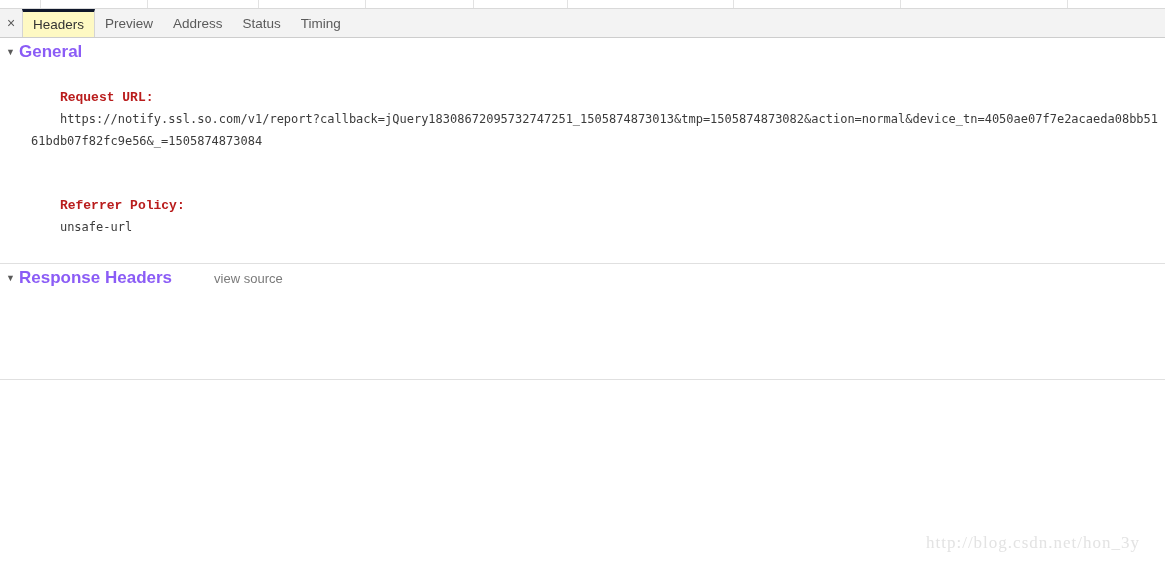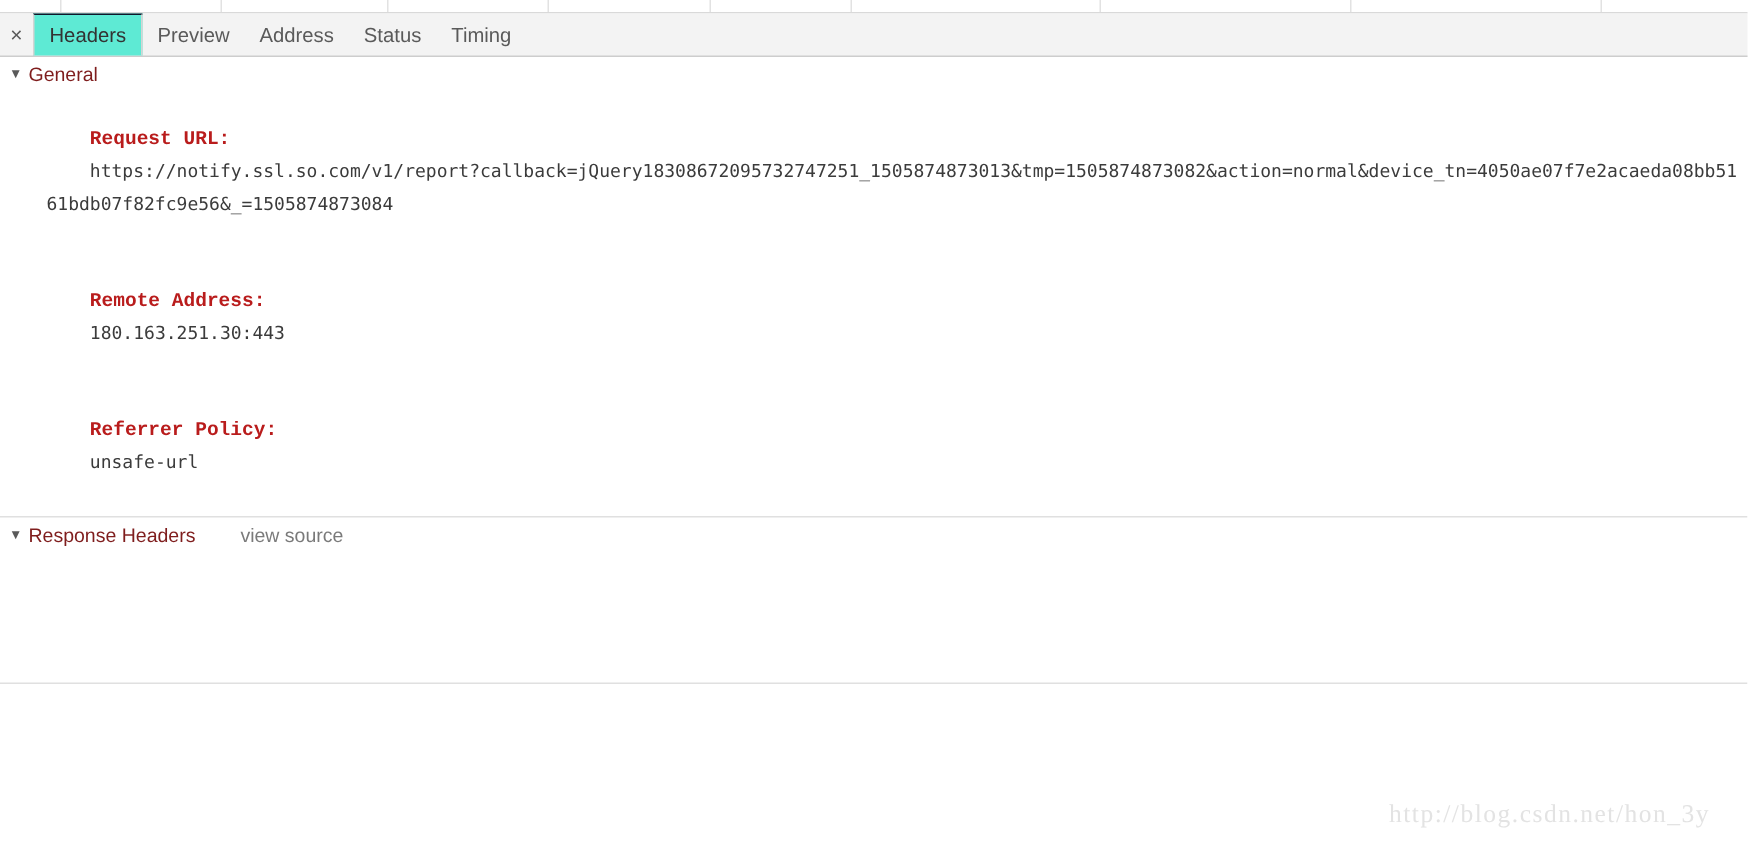--- a/index.html
+++ b/index.html
@@ -63,24 +63,24 @@
     padding: 0 10px;
     display: flex;
     align-items: center;
     font-size: 13.5px;
     color: #5a5a5a;
     cursor: default;
     box-sizing: border-box;
     white-space: nowrap;
   }
   .tab.selected {
-    background: #5eead4;
+    background: #fef9c3;
     border-left: 1px solid #d4d4d4;
     border-right: 1px solid #d4d4d4;
-    border-top: 1px solid #0f172a;
+    border-top: 3px solid #0f172a;
     color: #333333;
   }
 
   
   .content {
     position: absolute;
     top: 38px; left: 0;
     width: 1165px;
     height: 529px;
     overflow: hidden;
@@ -100,29 +100,29 @@
   }
   .tri {
     width: 10px;
     font-size: 9px;
     color: #5a5a5a;
     line-height: 1;
     margin-right: 3px;
     display: inline-block;
   }
   .section-title {
-    font-size: 13px;
-    font-weight: normal;
-    color: #7f1d1d;
+    font-size: 17px;
+    font-weight: bold;
+    color: #8b5cf6;
     white-space: nowrap;
   }
   .view-link {
     font-size: 13px;
     color: #7a7a7a;
-    margin-left: 30px;
+    margin-left: 42px;
     cursor: pointer;
     white-space: nowrap;
   }
 
   .rows {
     padding-left: 31px;
     padding-top: 1px;
   }
   .row {
     font-size: 13px;
@@ -194,24 +194,20 @@
     <div class="section-header">
       <span class="tri">▼</span>
       <span class="section-title">General</span>
     </div>
     <div class="rows">
       <div class="row">
         <span class="hname">Request URL:</span>
         <span class="hval">https://notify.ssl.so.com/v1/report?callback=jQuery18308672095732747251_1505874873013&amp;tmp=1505874873082&amp;action=normal&amp;device_tn=4050ae07f7e2acaeda08bb5161bdb07f82fc9e56&amp;_=1505874873084</span>
       </div>
       <div class="row">
-        <span class="hname">Remote Address:</span>
-        <span class="hval">180.163.251.30:443</span>
-      </div>
-      <div class="row">
         <span class="hname">Referrer Policy:</span>
         <span class="hval">unsafe-url</span>
       </div>
     </div>
   </div>
 
   <div class="section">
     <div class="section-header">
       <span class="tri">▼</span>
       <span class="section-title">Response Headers</span>

